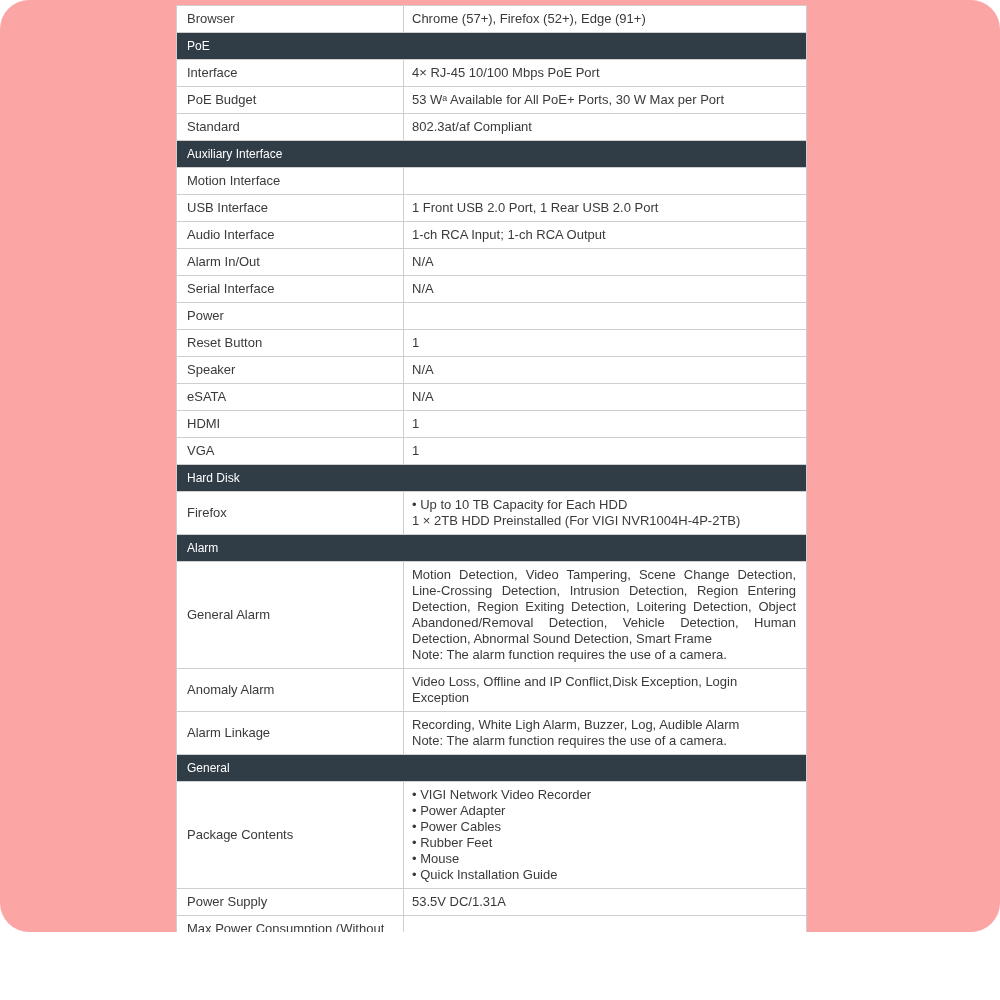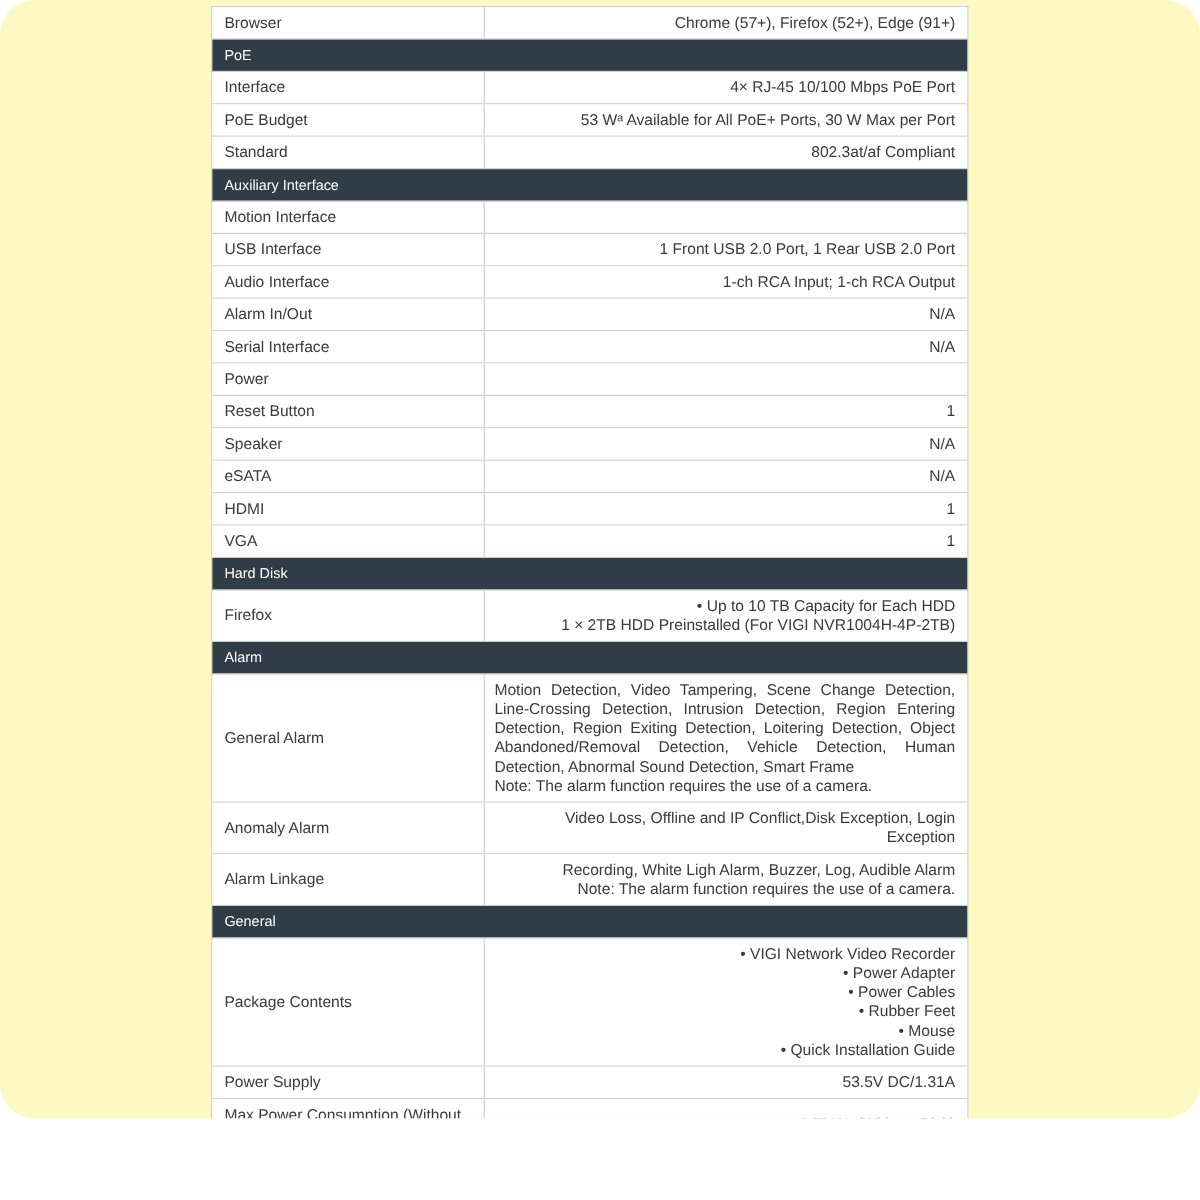--- a/index.html
+++ b/index.html
@@ -5,21 +5,21 @@
   html, body {
     margin: 0;
     padding: 0;
     background: #ffffff;
     font-family: "Liberation Sans", "DejaVu Sans", sans-serif;
   }
   .page {
     position: relative;
     width: 1000px;
     height: 932px;
-    background: #fef9c3;
+    background: #fca5a5;
     overflow: hidden;
     border-radius: 29px;
   }
   .spec-table {
     position: absolute;
     left: 176px;
     top: 5px;
     width: 631px;
     border: 1px solid #cfcfcf;
     border-bottom: none;
@@ -48,21 +48,20 @@
   .cell-value {
     flex: 1 1 auto;
     box-sizing: border-box;
     padding: 5px 10px 5px 8px;
     display: flex;
     align-items: center;
   }
   .cell-value .val-text {
     white-space: pre-line;
     width: 100%;
-    text-align: right;
   }
   .cell-value.justify .val-text {
     text-align: justify;
   }
   .section-row {
     background: #303C46;
     color: #ffffff;
     display: flex;
     align-items: center;
     min-height: 27px;

